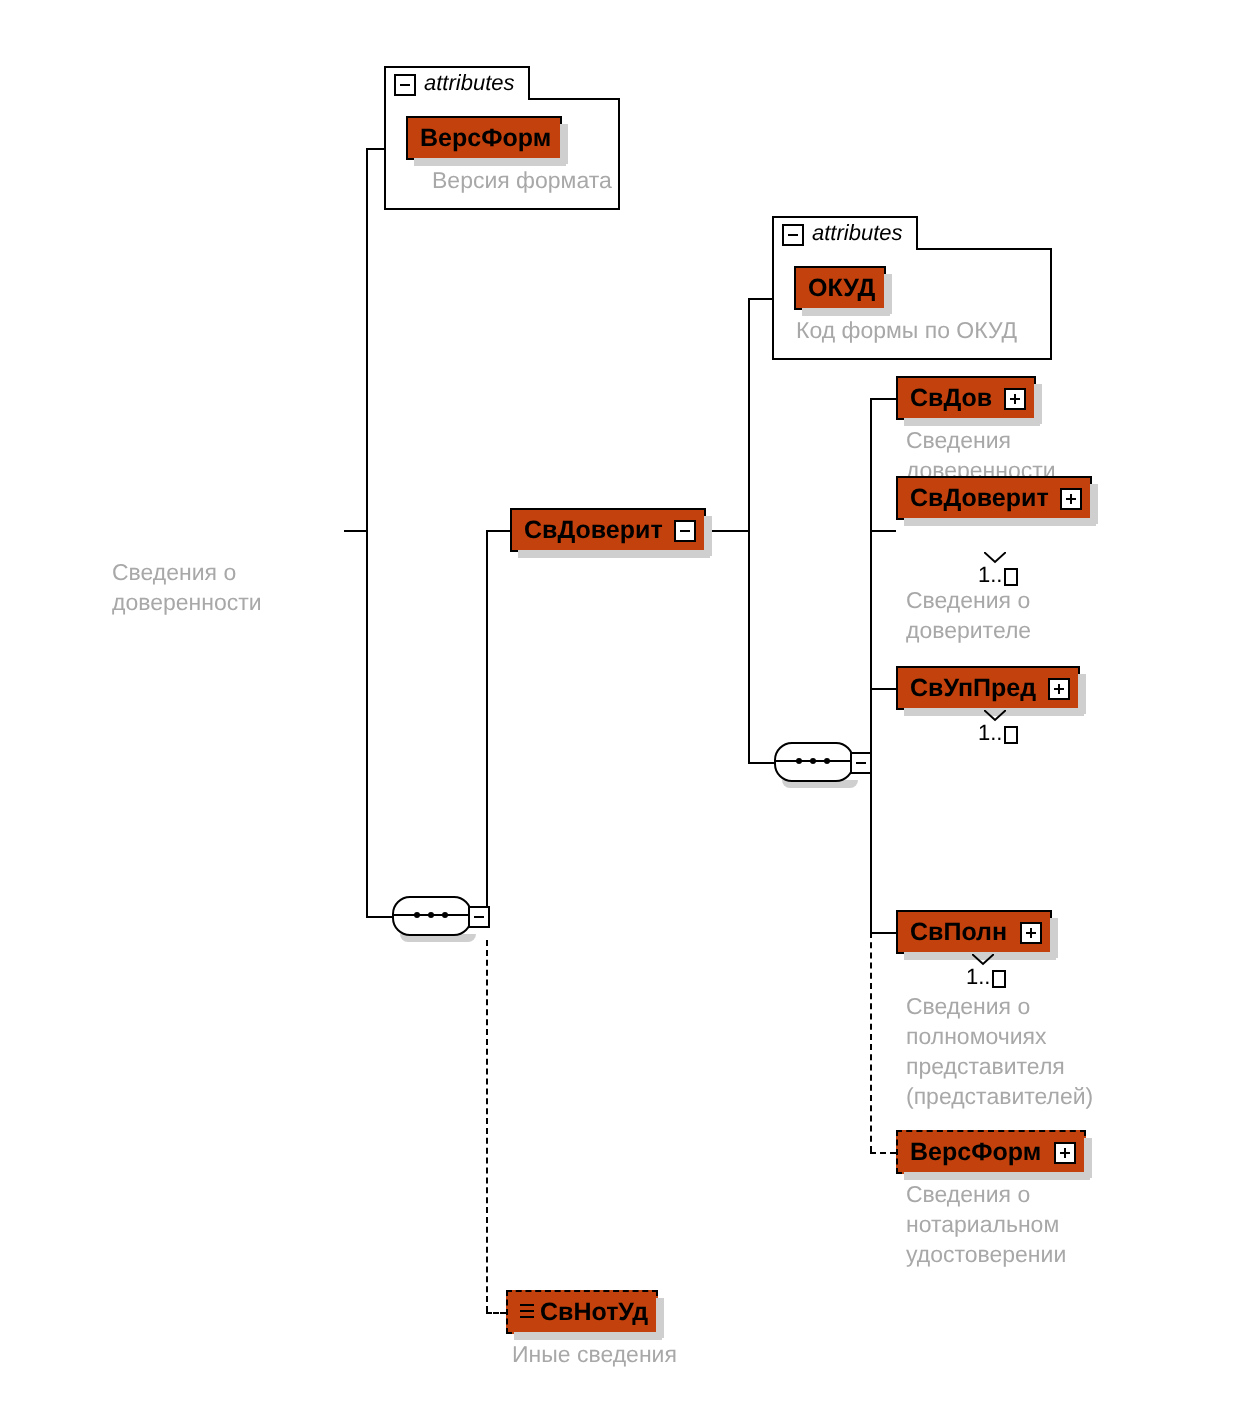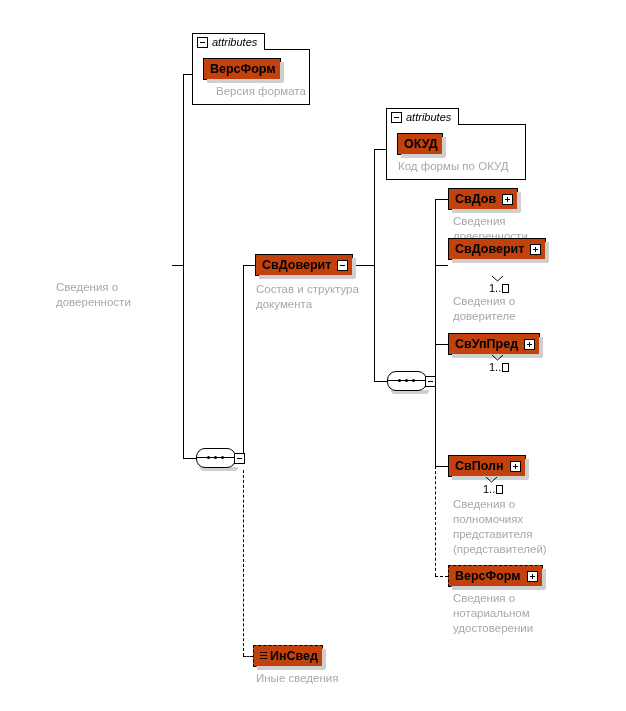--- a/index.html
+++ b/index.html
@@ -188,22 +188,20 @@
         <i></i>
       </div>
   </div>
 
   <div class="node" style="left:255px;top:254px;">
     <span class="nlabel">СвДоверит</span>
     <span class="ctrl">
         <i class="hbar"></i>
       </span>
   </div>
-  <div class="desc" style="left:256px;top:282px;">Состав и структура
-документа</div>
 
   <div class="attrbox" style="left:386px;top:108px;width:140px;height:72px;">
     <div class="attrtab" style="left:0;top:0;width:73px;">
       <span class="ctrl" style="margin-left:0;">
           <i class="hbar"></i>
         </span>
       <span class="tlabel">attributes</span>
     </div>
     <div class="attrbody" style="width:140px;height:56px;"></div>
   </div>
@@ -302,17 +300,17 @@
   <div class="desc" style="left:453px;top:591px;">Сведения о
 нотариальном
 удостоверении</div>
 
   <div class="node dashed" style="left:253px;top:645px;">
     <span class="refglyph">
         <i></i>
         <i></i>
         <i></i>
       </span>
-    <span class="nlabel">ИнСвед</span>
+    <span class="nlabel">СвНотУд</span>
   </div>
   <div class="desc" style="left:256px;top:671px;">Иные сведения</div>
 
 </div>
 
 </body></html>

